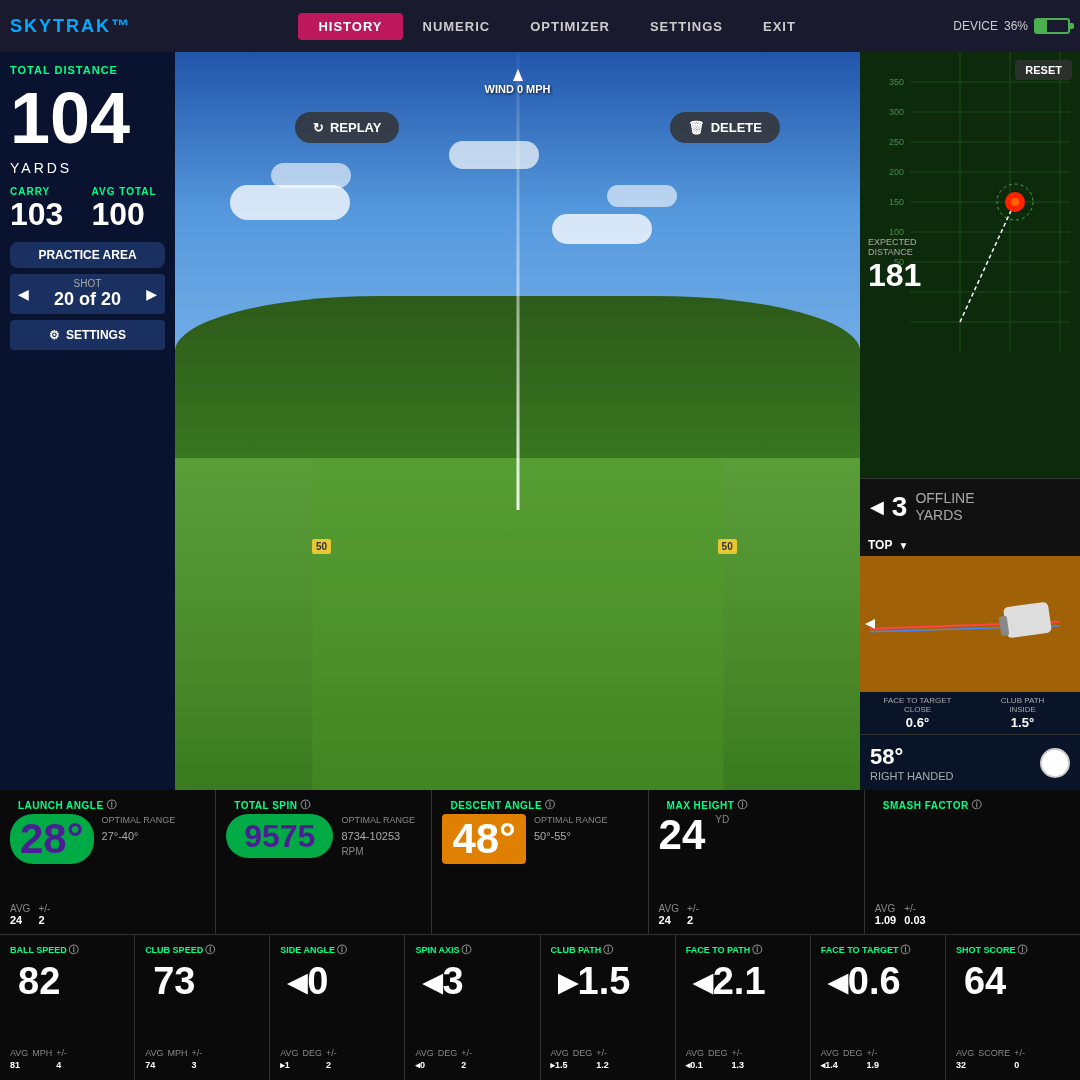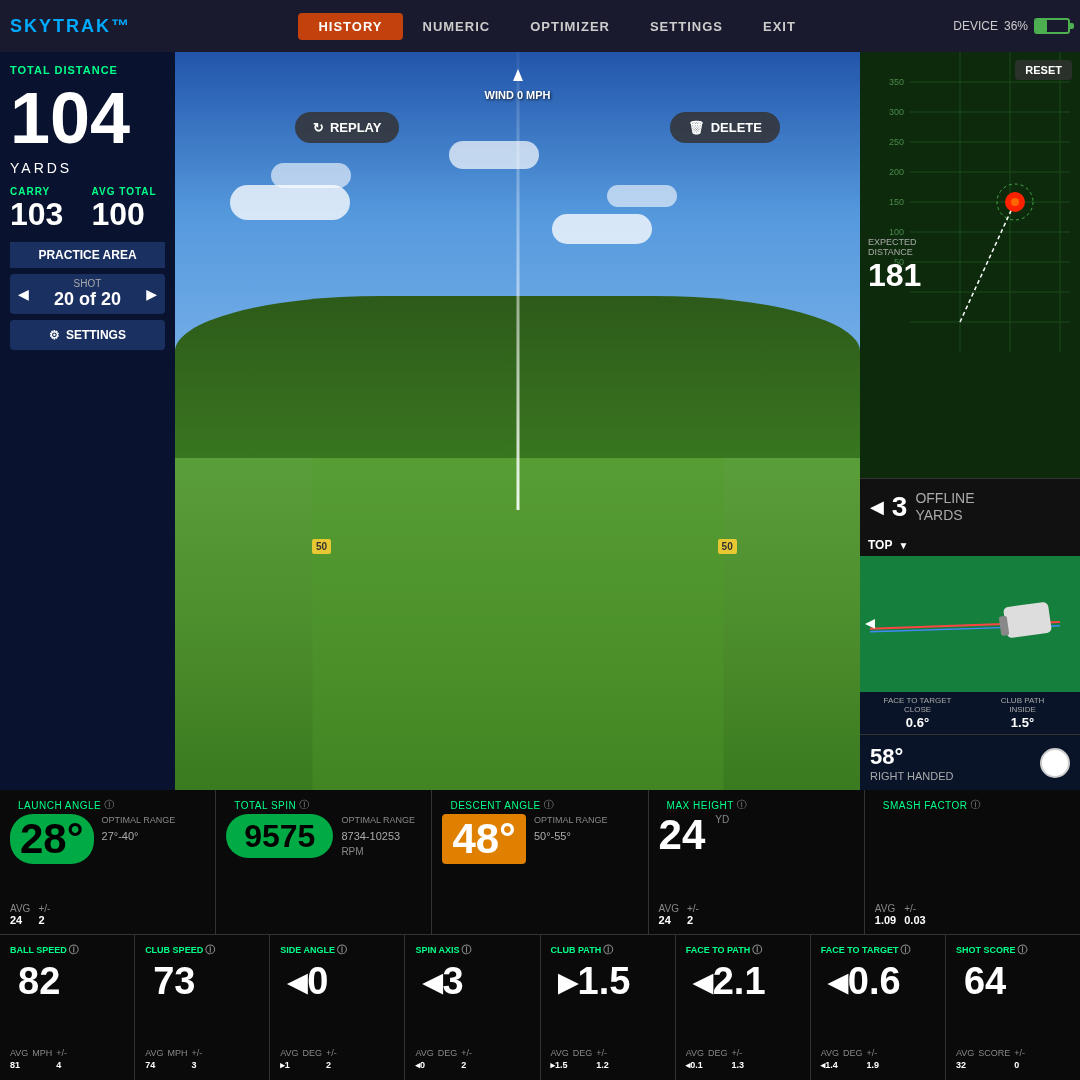--- a/index.html
+++ b/index.html
@@ -40,21 +40,21 @@
     .nav-item {
       color: #ccc;
       font-size: 13px;
       font-weight: bold;
       letter-spacing: 1px;
       padding: 6px 20px;
       cursor: pointer;
       text-transform: uppercase;
     }
     .nav-item.active {
-      background: #c2410c;
+      background: #be185d;
       color: #fff;
       border-radius: 4px;
       text-align: center;
     }
     #device-info {
       display: flex;
       align-items: center;
       gap: 6px;
       color: #ccc;
       font-size: 12px;
@@ -229,21 +229,21 @@
       letter-spacing: 1px;
     }
     .carry-value {
       color: #fff;
       font-size: 32px;
       font-weight: bold;
       line-height: 1.1;
     }
     .practice-area {
       background: #1a3060;
-      border-radius: 0;
+      border-radius: 8px;
       padding: 6px 8px;
       color: #fff;
       font-size: 12px;
       font-weight: bold;
       text-align: center;
       margin-top: 4px;
     }
     .shot-row {
       background: #1a3060;
       border-radius: 4px;
@@ -358,21 +358,21 @@
     }
     .offline-label {
       color: #aaa;
       font-size: 14px;
       line-height: 1.2;
     }
 
     
     #club-section {
       height: 200px;
-      background: #15803d;
+      background: #a16207;
       position: relative;
       display: flex;
       flex-direction: column;
     }
     .club-view-header {
       display: flex;
       align-items: center;
       padding: 4px 8px;
       background: #111;
       gap: 6px;
@@ -462,21 +462,21 @@
       flex: 1;
       border-right: 1px solid #333;
       padding: 8px 10px;
       display: flex;
       flex-direction: column;
     }
     .stat-card:last-child { border-right: none; }
     .stat-card-title {
       color: #00ff88;
       font-size: 10px;
-      font-weight: normal;
+      font-weight: bold;
       letter-spacing: 0.5px;
       text-transform: uppercase;
       margin-bottom: 2px;
       display: flex;
       align-items: center;
       gap: 3px;
       padding-left: 8px;
     }
     .stat-info-icon {
       color: #888;
@@ -488,21 +488,21 @@
       gap: 8px;
       flex: 1;
     }
     .stat-main-value {
       font-size: 42px;
       font-weight: bold;
       line-height: 1;
       padding: 4px 10px;
       border-radius: 4px;
     }
-    .stat-main-value.green { background: #00aa44; color: #000000; border-radius: 23px; }
+    .stat-main-value.green { background: #00aa44; color: #4c1d95; border-radius: 23px; }
     .stat-main-value.orange { background: #e08000; color: #fff; }
     .stat-optimal {
       color: #aaa;
       font-size: 11px;
       line-height: 1.5;
     }
     .stat-optimal-label { font-size: 9px; color: #888; }
     .stat-plain-value {
       color: #fff;
       font-size: 42px;
@@ -632,21 +632,21 @@
   <div class="cloud" style="width:90px;height:28px;top:12%;left:40%;opacity:0.8;"></div>
 
   <div style="position:absolute;bottom:42%;left:0;right:0;height:25%;background:linear-gradient(180deg,#2d5a1a,#3a7a20);border-radius:30% 30% 0 0;"></div>
 
   <div class="fairway">
     <div class="fairway-stripe"></div>
   </div>
 
   <div id="wind-indicator">
     <div class="wind-arrow"></div>
-    <div style="font-size:11px;margin-top:8px;">WIND 0 MPH</div>
+    <div style="font-size:11px;margin-top:2px;">WIND 0 MPH</div>
   </div>
 
   <div class="shot-path"></div>
 
   <button class="scene-btn" id="replay-btn">
     <span>↻</span>
     <span>REPLAY</span>
   </button>
   <button class="scene-btn" id="delete-btn">
     <span>🗑</span>

